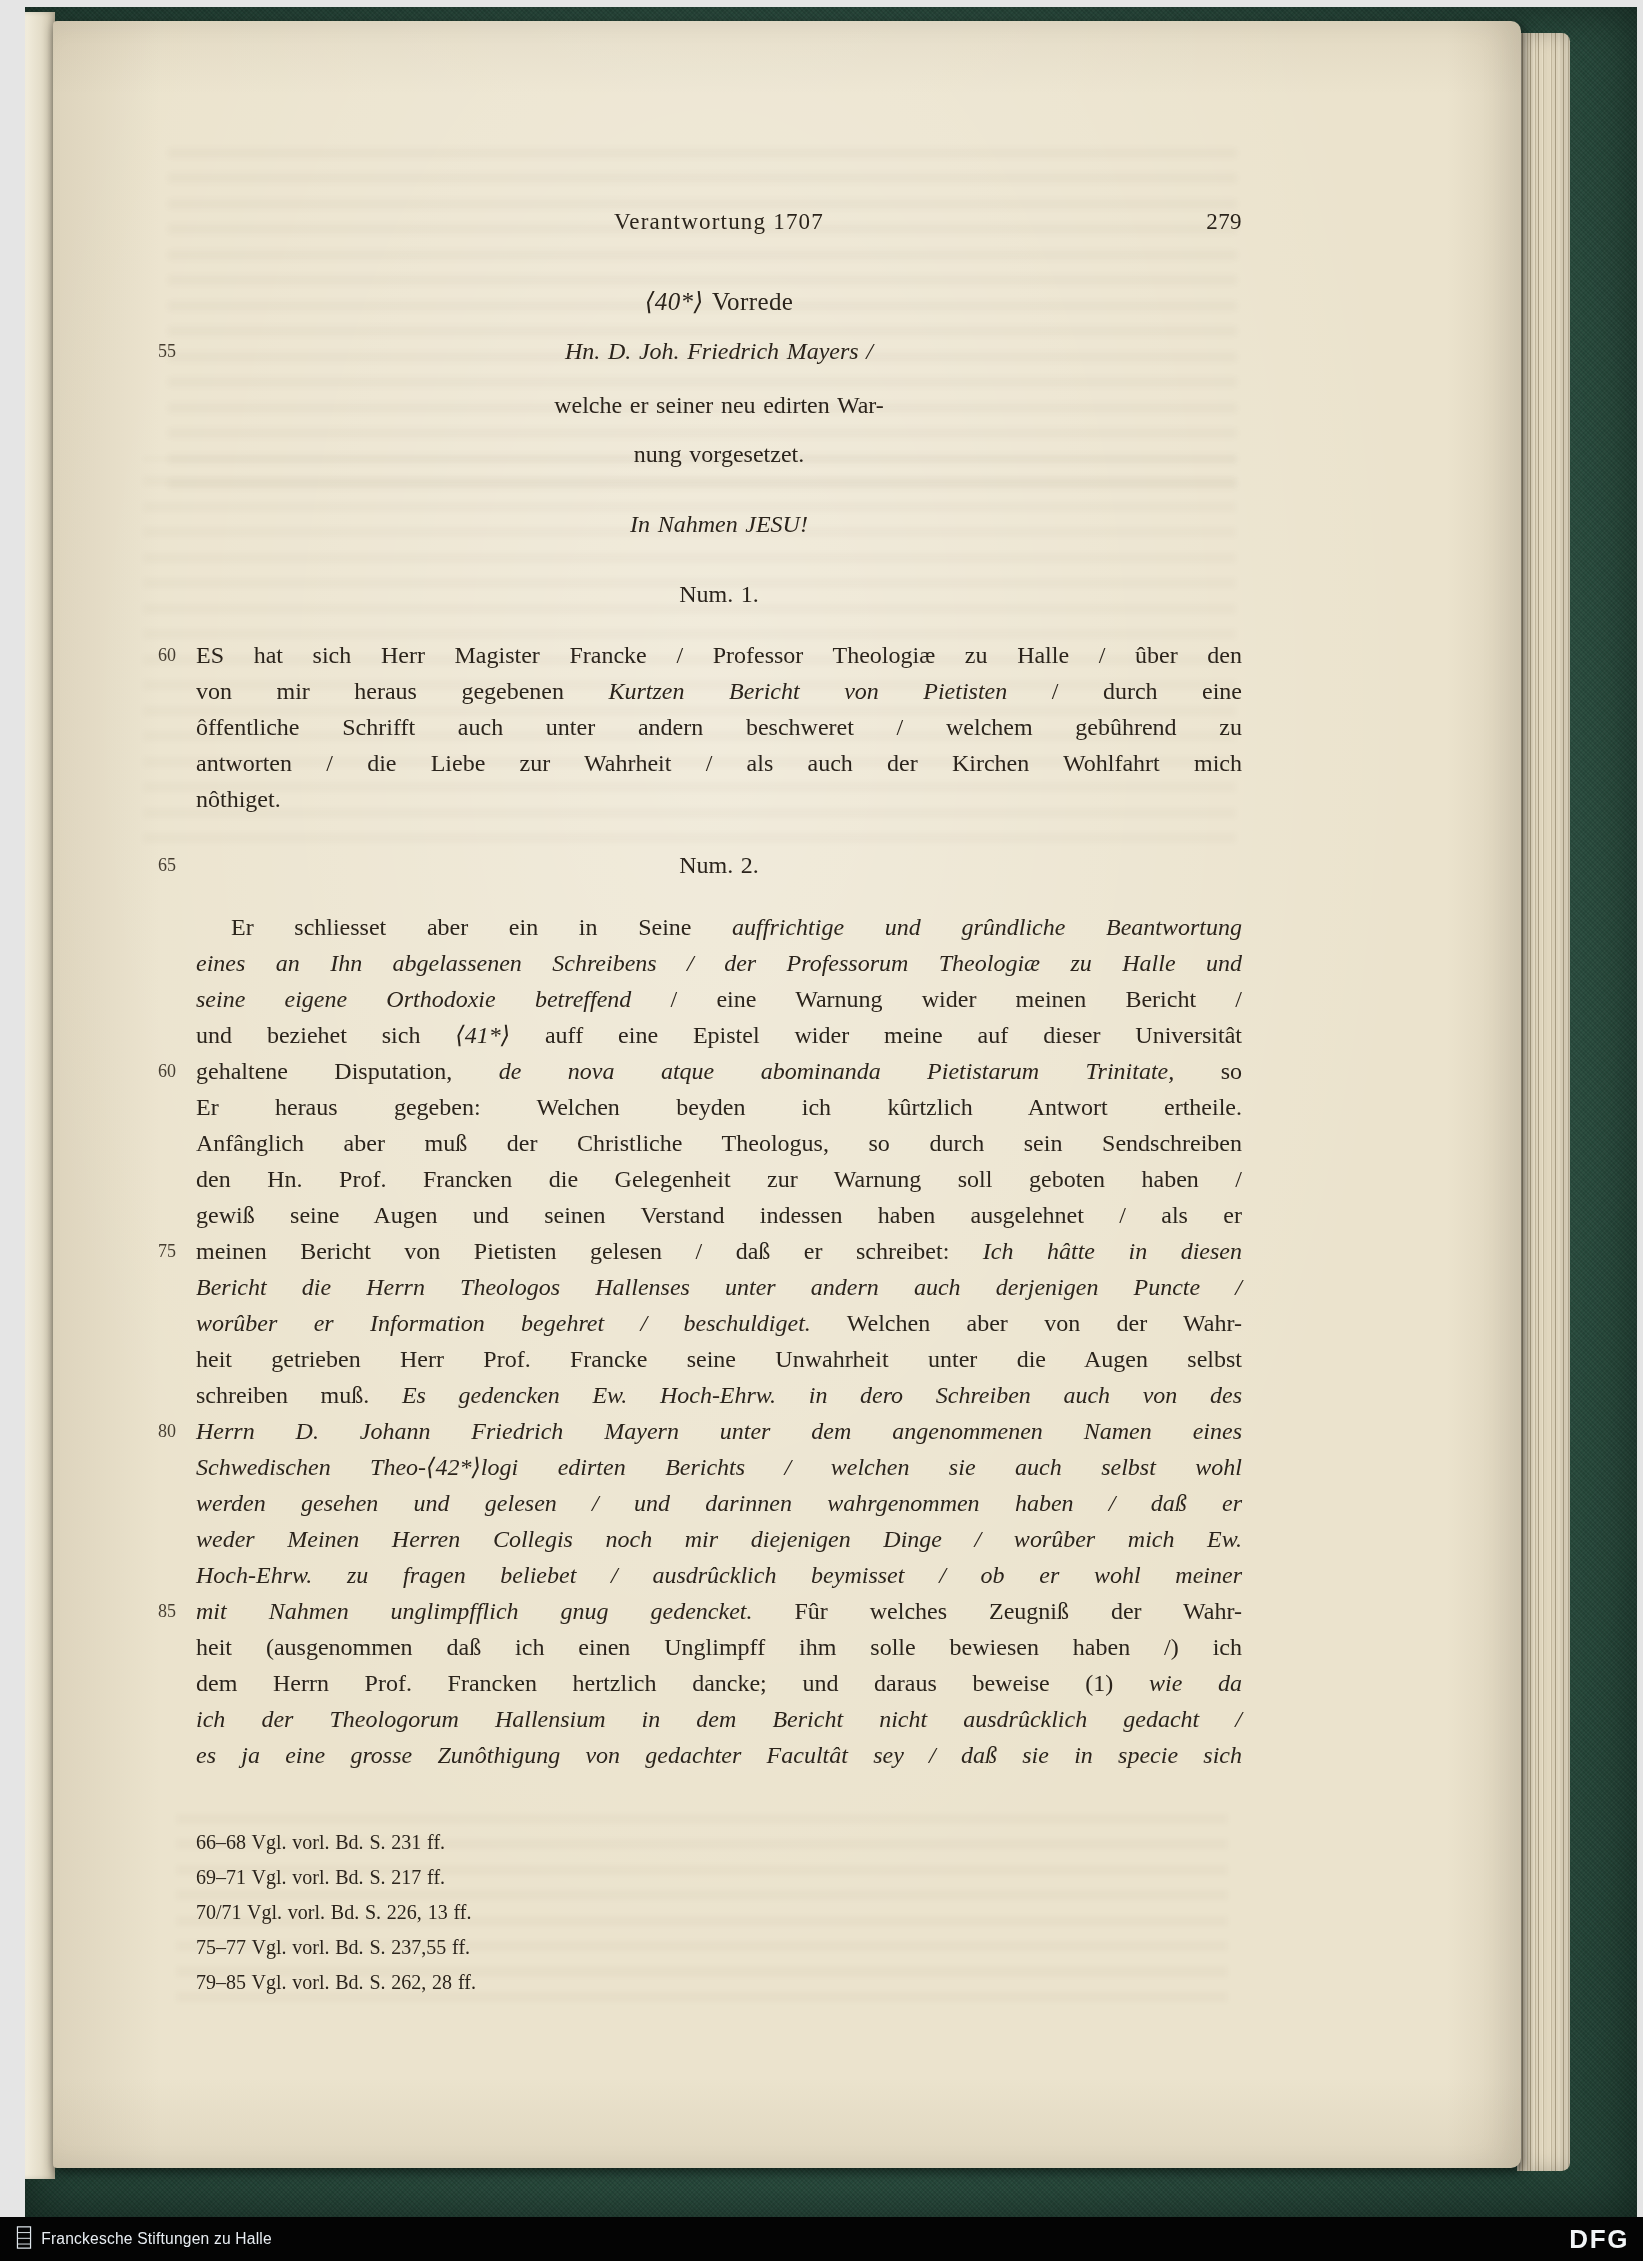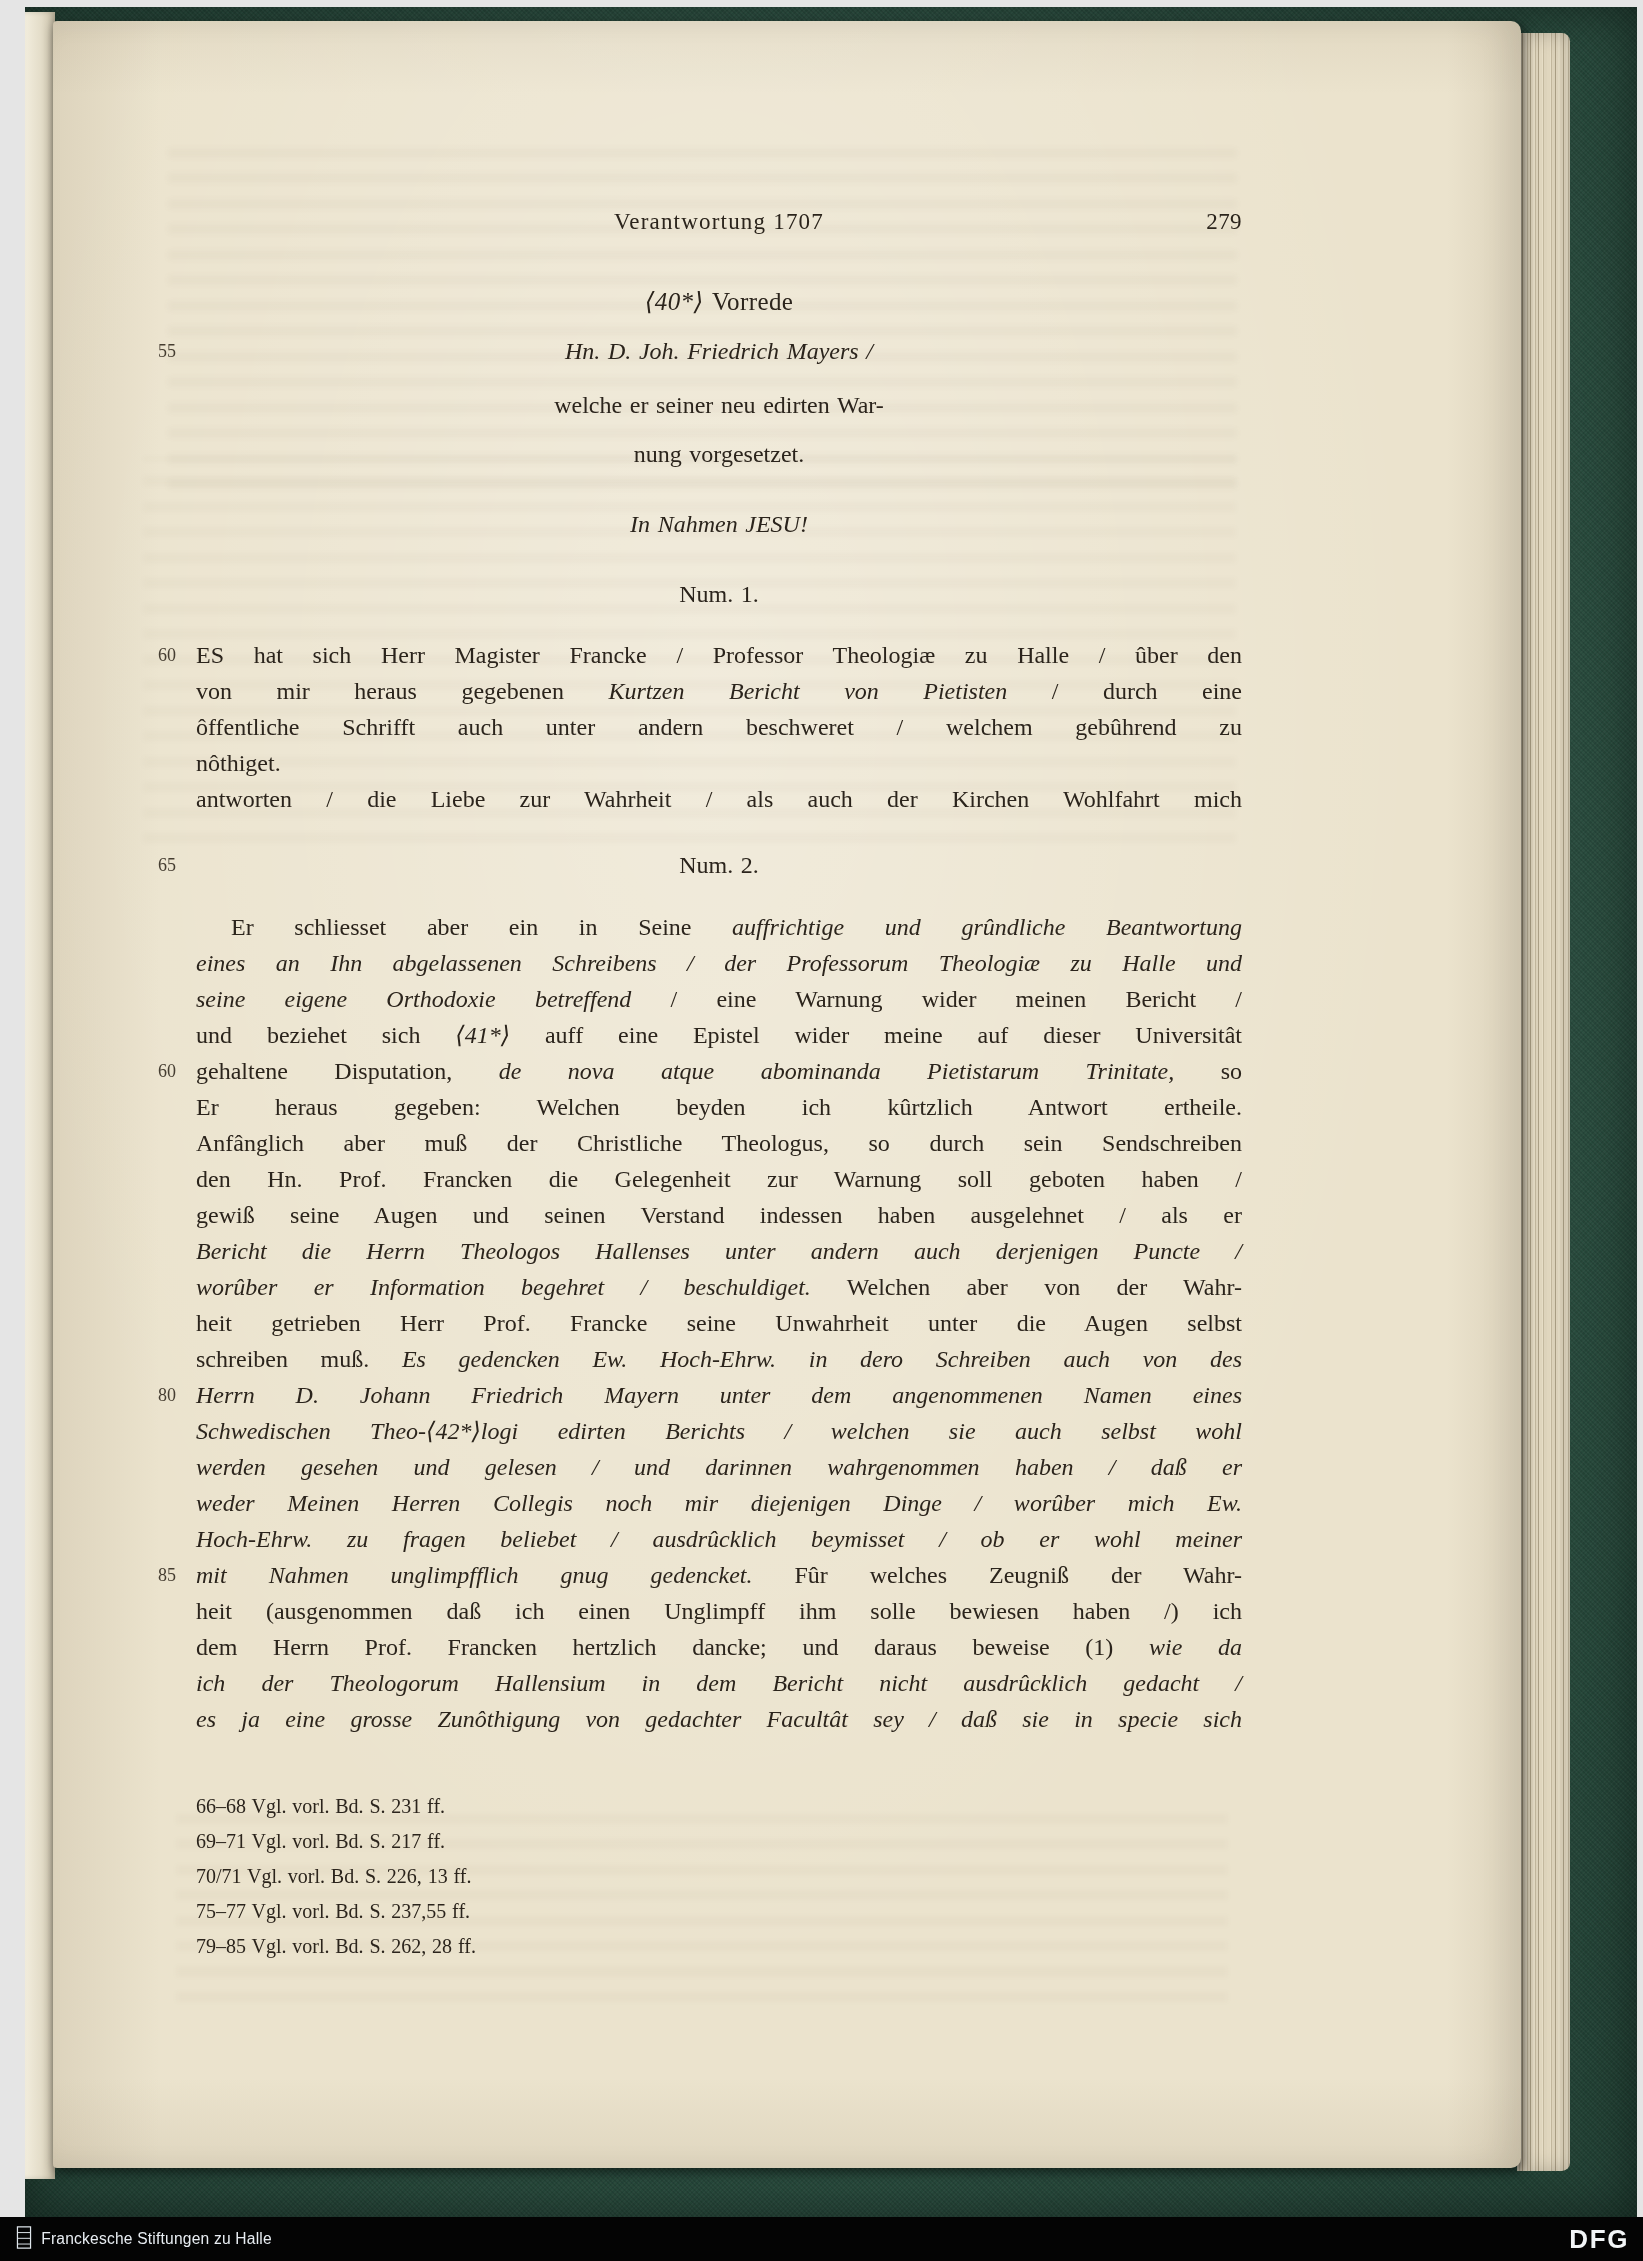--- a/index.html
+++ b/index.html
@@ -119,25 +119,25 @@
           <div class="line j" style="margin-top: 25.5px;">
             <span class="ln">60</span>
             <span class="runs"><span>ES hat sich Herr Magister Francke / Professor Theologiæ zu Halle / ûber den</span></span>
           </div>
           <div class="line j">
             <span class="runs"><span>von mir heraus gegebenen </span><span class="it">Kurtzen Bericht von Pietisten</span><span> / durch eine</span></span>
           </div>
           <div class="line j">
             <span class="runs"><span>ôffentliche Schrifft auch unter andern beschweret / welchem gebûhrend zu</span></span>
           </div>
+          <div class="line j">
+            <span class="runs"><span>antworten / die Liebe zur Wahrheit / als auch der Kirchen Wohlfahrt mich</span></span>
+          </div>
           <div class="line l">
             <span class="runs"><span>nôthiget.</span></span>
-          </div>
-          <div class="line j">
-            <span class="runs"><span>antworten / die Liebe zur Wahrheit / als auch der Kirchen Wohlfahrt mich</span></span>
           </div>
           <div class="line c" style="margin-top: 30px;">
             <span class="ln">65</span>
             <span class="runs"><span>Num. 2.</span></span>
           </div>
           <div class="line j" style="margin-top: 25.5px;">
             <span class="runs ind"><span>Er schliesset aber ein in Seine </span><span class="it">auffrichtige und grûndliche Beantwortung</span></span>
           </div>
           <div class="line j">
             <span class="runs"><span class="it">eines an Ihn abgelassenen Schreibens / der Professorum Theologiæ zu Halle und</span></span>
@@ -156,20 +156,24 @@
             <span class="runs"><span>Er heraus gegeben: Welchen beyden ich kûrtzlich Antwort ertheile.</span></span>
           </div>
           <div class="line j">
             <span class="runs"><span>Anfânglich aber muß der Christliche Theologus, so durch sein Sendschreiben</span></span>
           </div>
           <div class="line j">
             <span class="runs"><span>den Hn. Prof. Francken die Gelegenheit zur Warnung soll geboten haben /</span></span>
           </div>
           <div class="line j">
             <span class="runs"><span>gewiß seine Augen und seinen Verstand indessen haben ausgelehnet / als er</span></span>
+          </div>
+          <div class="line j">
+            <span class="ln">75</span>
+            <span class="runs"><span>meinen Bericht von Pietisten gelesen / daß er schreibet: </span><span class="it">Ich hâtte in diesen</span></span>
           </div>
           <div class="line j">
             <span class="runs"><span class="it">Bericht die Herrn Theologos Hallenses unter andern auch derjenigen Puncte /</span></span>
           </div>
           <div class="line j">
             <span class="runs"><span class="it">worûber er Information begehret / beschuldiget.</span><span> Welchen aber von der Wahr-</span></span>
           </div>
           <div class="line j">
             <span class="runs"><span>heit getrieben Herr Prof. Francke seine Unwahrheit unter die Augen selbst</span></span>
           </div>

